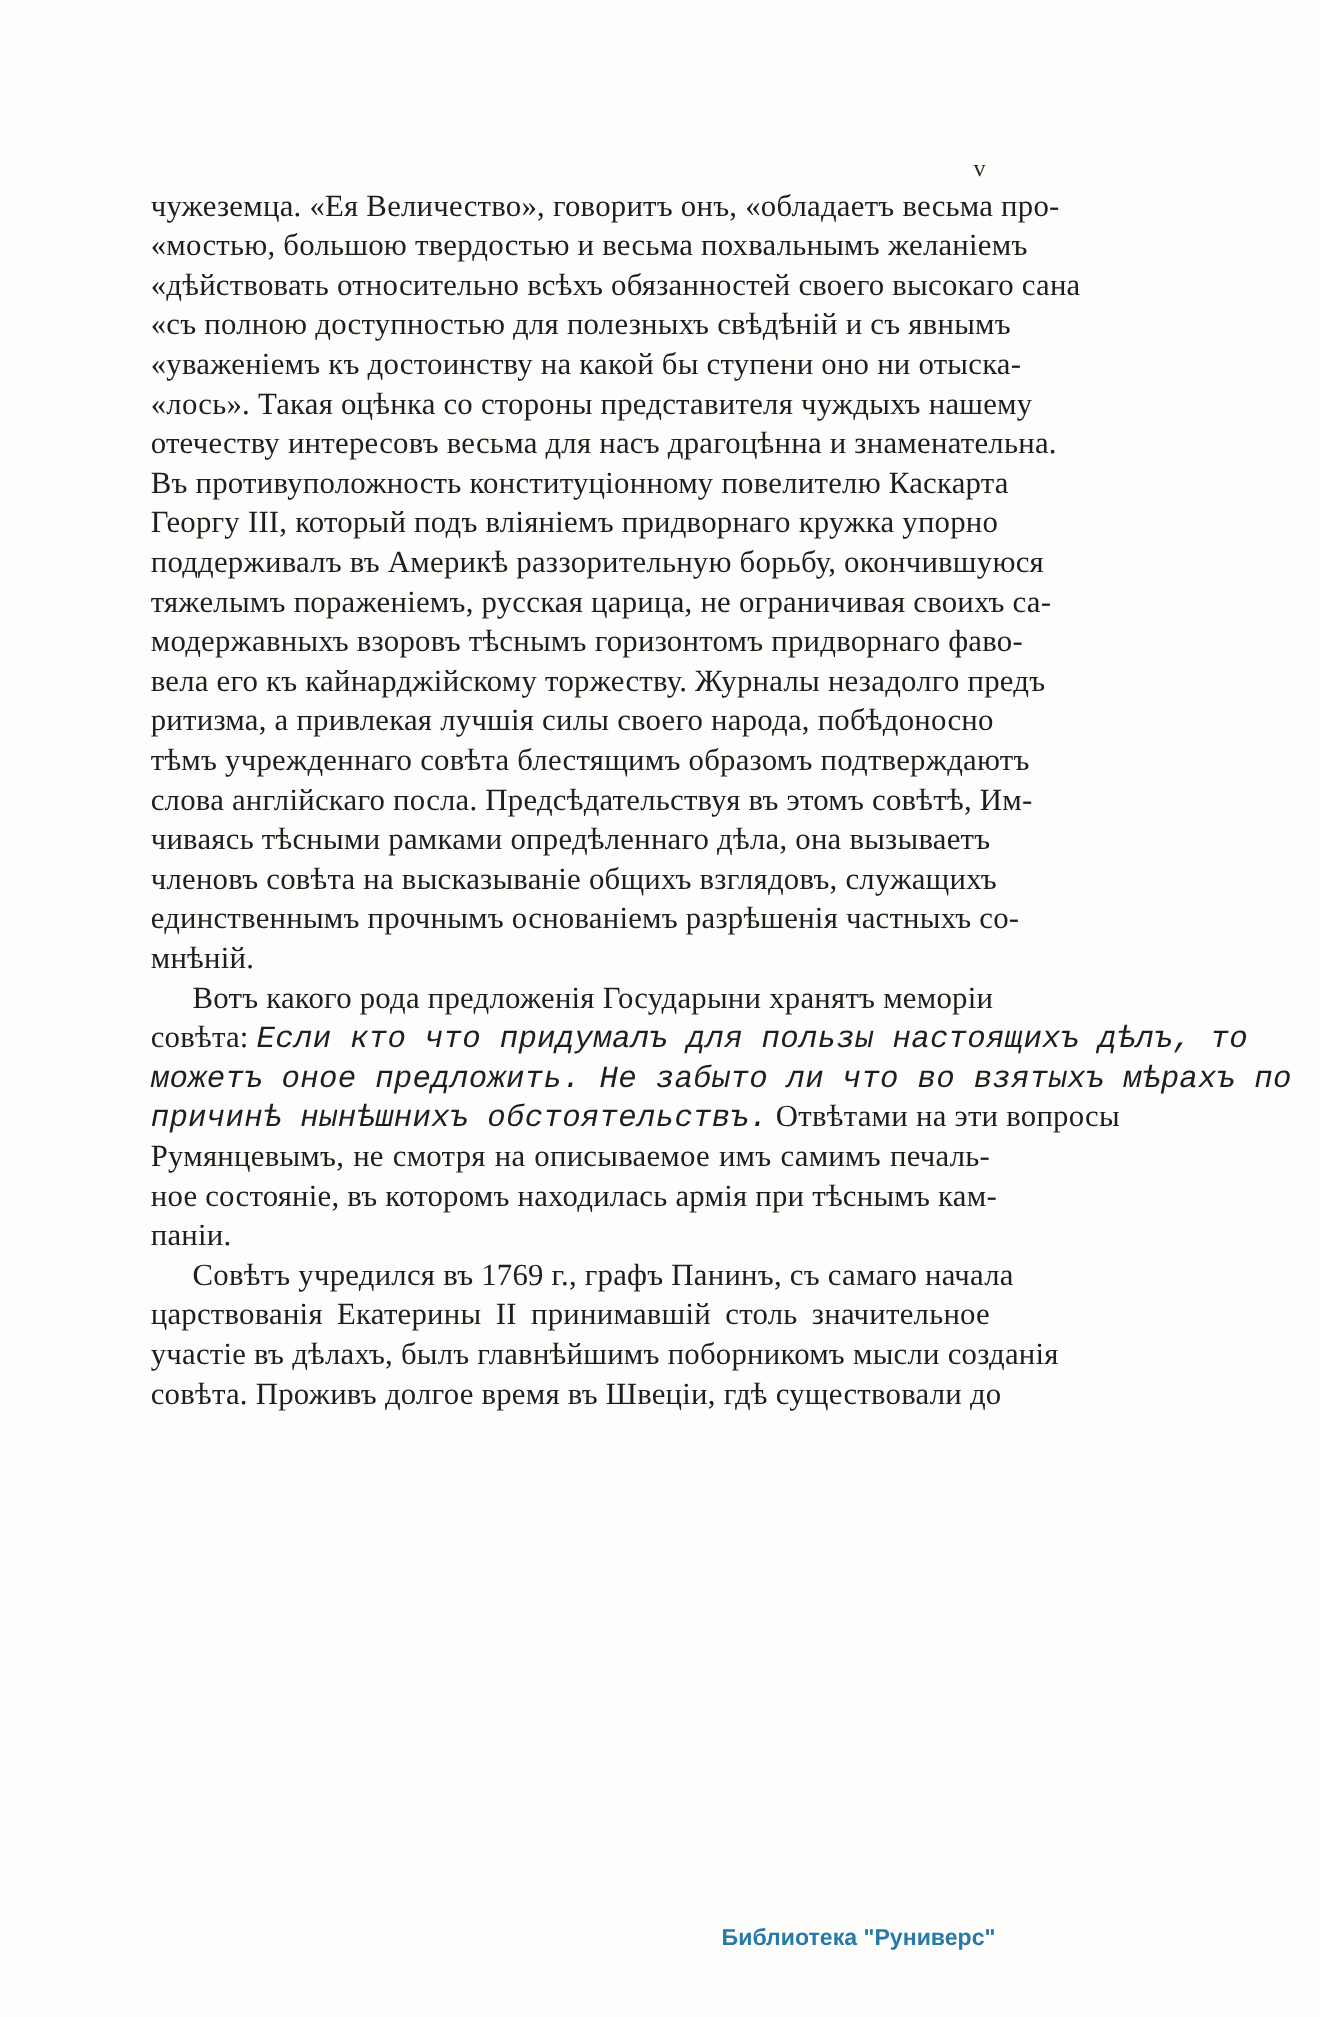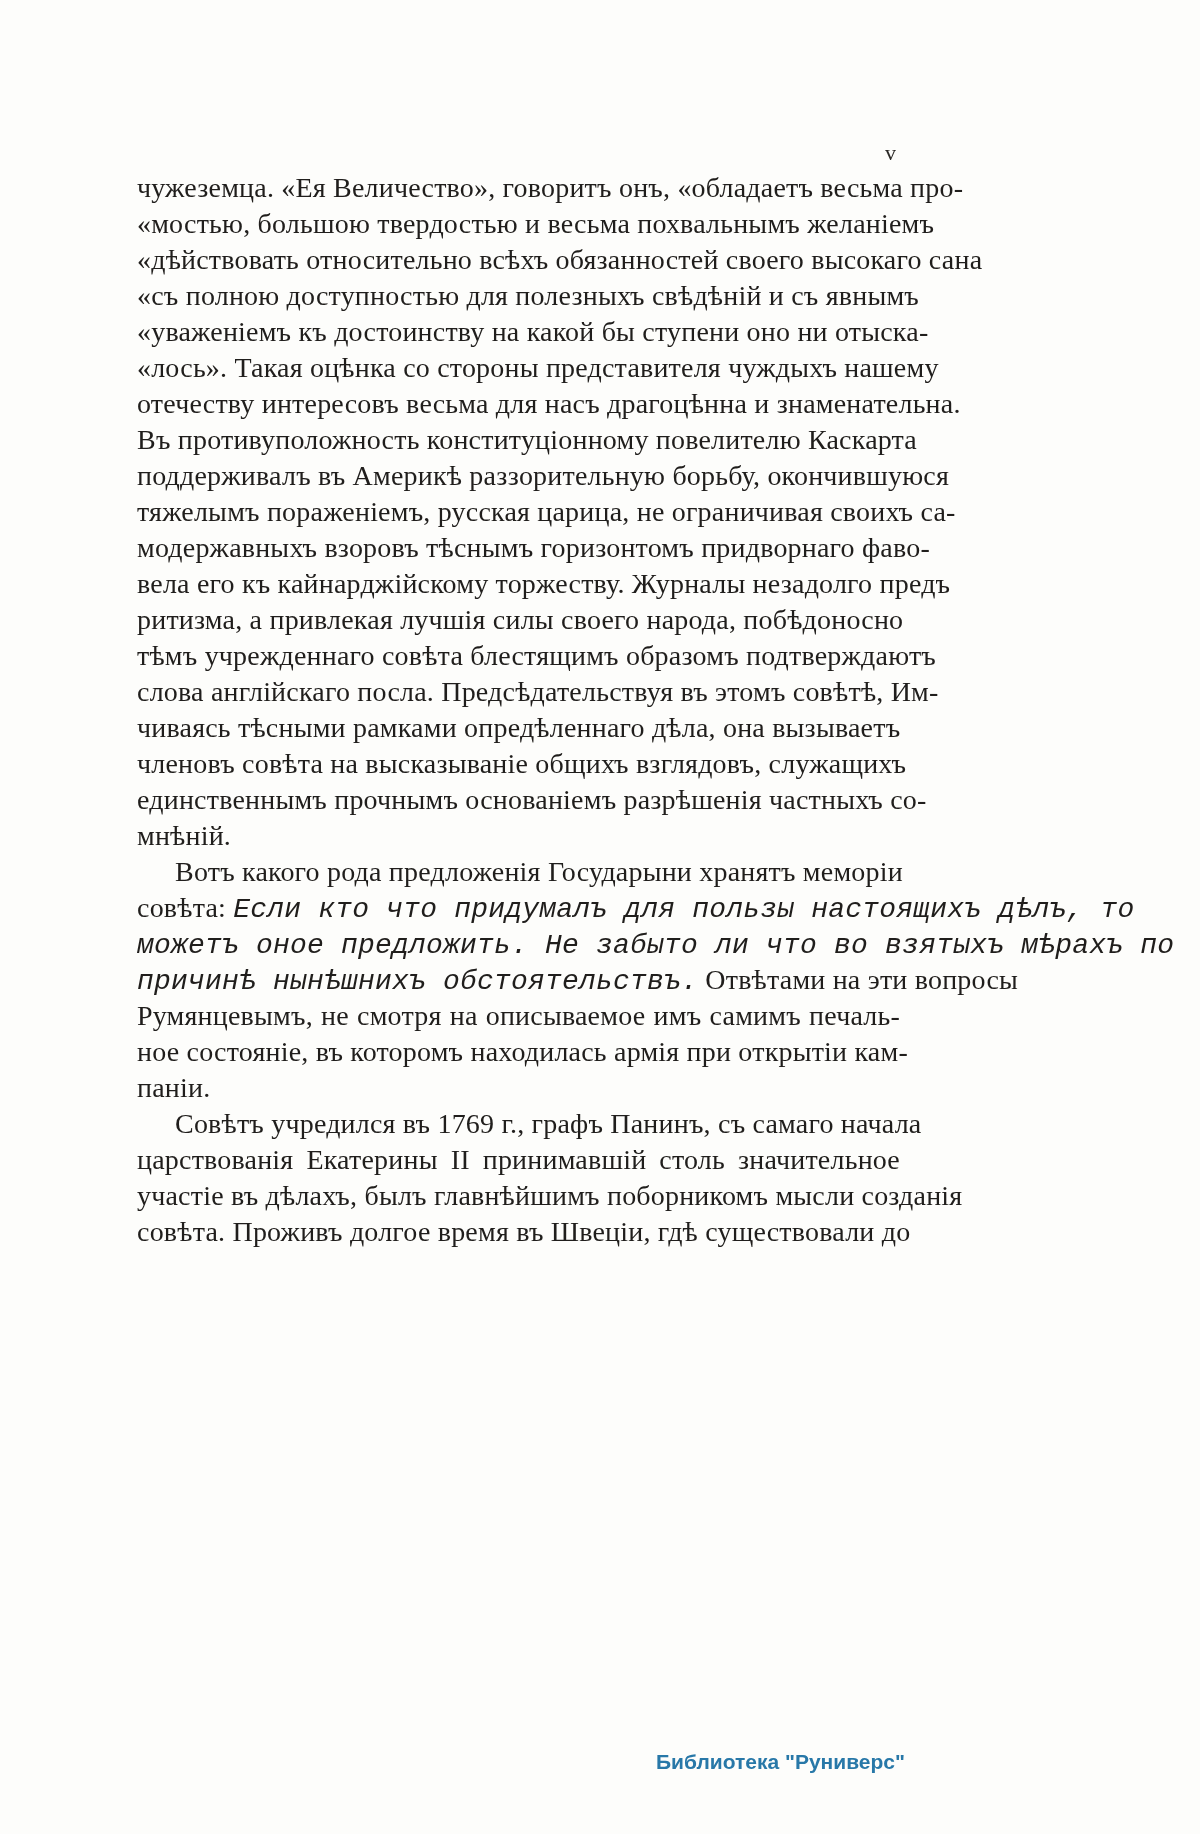--- a/index.html
+++ b/index.html
@@ -67,37 +67,38 @@
 
   <div class="content" id="text-block">
       <div class="line"><span>чужеземца. «Ея Величество», говоритъ онъ, «обладаетъ весьма про-</span></div>
       <div class="line"><span>«мостью, большою твердостью и весьма похвальнымъ желаніемъ</span></div>
       <div class="line"><span>«дѣйствовать относительно всѣхъ обязанностей своего высокаго сана</span></div>
       <div class="line"><span>«съ полною доступностью для полезныхъ свѣдѣній и съ явнымъ</span></div>
       <div class="line"><span>«уваженіемъ къ достоинству на какой бы ступени оно ни отыска-</span></div>
       <div class="line"><span>«лось». Такая оцѣнка со стороны представителя чуждыхъ нашему</span></div>
       <div class="line"><span>отечеству интересовъ весьма для насъ драгоцѣнна и знаменательна.</span></div>
       <div class="line"><span>Въ противуположность конституціонному повелителю Каскарта</span></div>
+      <div class="line"><span>Георгу III, который подъ вліяніемъ придворнаго кружка упорно</span></div>
       <div class="line"><span>поддерживалъ въ Америкѣ раззорительную борьбу, окончившуюся</span></div>
       <div class="line"><span>тяжелымъ пораженіемъ, русская царица, не ограничивая своихъ са-</span></div>
       <div class="line"><span>модержавныхъ взоровъ тѣснымъ горизонтомъ придворнаго фаво-</span></div>
       <div class="line"><span>вела его къ кайнарджійскому торжеству. Журналы незадолго предъ</span></div>
       <div class="line"><span>ритизма, а привлекая лучшія силы своего народа, побѣдоносно</span></div>
       <div class="line"><span>тѣмъ учрежденнаго совѣта блестящимъ образомъ подтверждаютъ</span></div>
       <div class="line"><span>слова англійскаго посла. Предсѣдательствуя въ этомъ совѣтѣ, Им-</span></div>
       <div class="line"><span>чиваясь тѣсными рамками опредѣленнаго дѣла, она вызываетъ</span></div>
       <div class="line"><span>членовъ совѣта на высказываніе общихъ взглядовъ, служащихъ</span></div>
       <div class="line"><span>единственнымъ прочнымъ основаніемъ разрѣшенія частныхъ со-</span></div>
       <div class="line no-just"><span>мнѣній.</span></div>
       <div class="line indent"><span>Вотъ какого рода предложенія Государыни хранятъ меморіи</span></div>
       <div class="line"><span>совѣта: </span><span class="it">Если кто что придумалъ для пользы настоящихъ дѣлъ, то</span></div>
       <div class="line"><span class="it">можетъ оное предложить. Не забыто ли что во взятыхъ мѣрахъ по</span></div>
       <div class="line"><span class="it">причинѣ нынѣшнихъ обстоятельствъ.</span><span> Отвѣтами на эти вопросы</span></div>
       <div class="line"><span>Румянцевымъ, не смотря на описываемое имъ самимъ печаль-</span></div>
-      <div class="line"><span>ное состояніе, въ которомъ находилась армія при открытіи кам-</span></div>
+      <div class="line"><span>ное состояніе, въ которомъ находилась армія при тѣснымъ кам-</span></div>
       <div class="line no-just"><span>паніи.</span></div>
       <div class="line indent"><span>Совѣтъ учредился въ 1769 г., графъ Панинъ, съ самаго начала</span></div>
       <div class="line"><span>царствованія Екатерины II принимавшій столь значительное</span></div>
       <div class="line"><span>участіе въ дѣлахъ, былъ главнѣйшимъ поборникомъ мысли созданія</span></div>
       <div class="line"><span>совѣта. Проживъ долгое время въ Швеціи, гдѣ существовали до</span></div>
     </div>
 
   <div class="footer">Библиотека "Руниверс"</div>
 </div>
 

